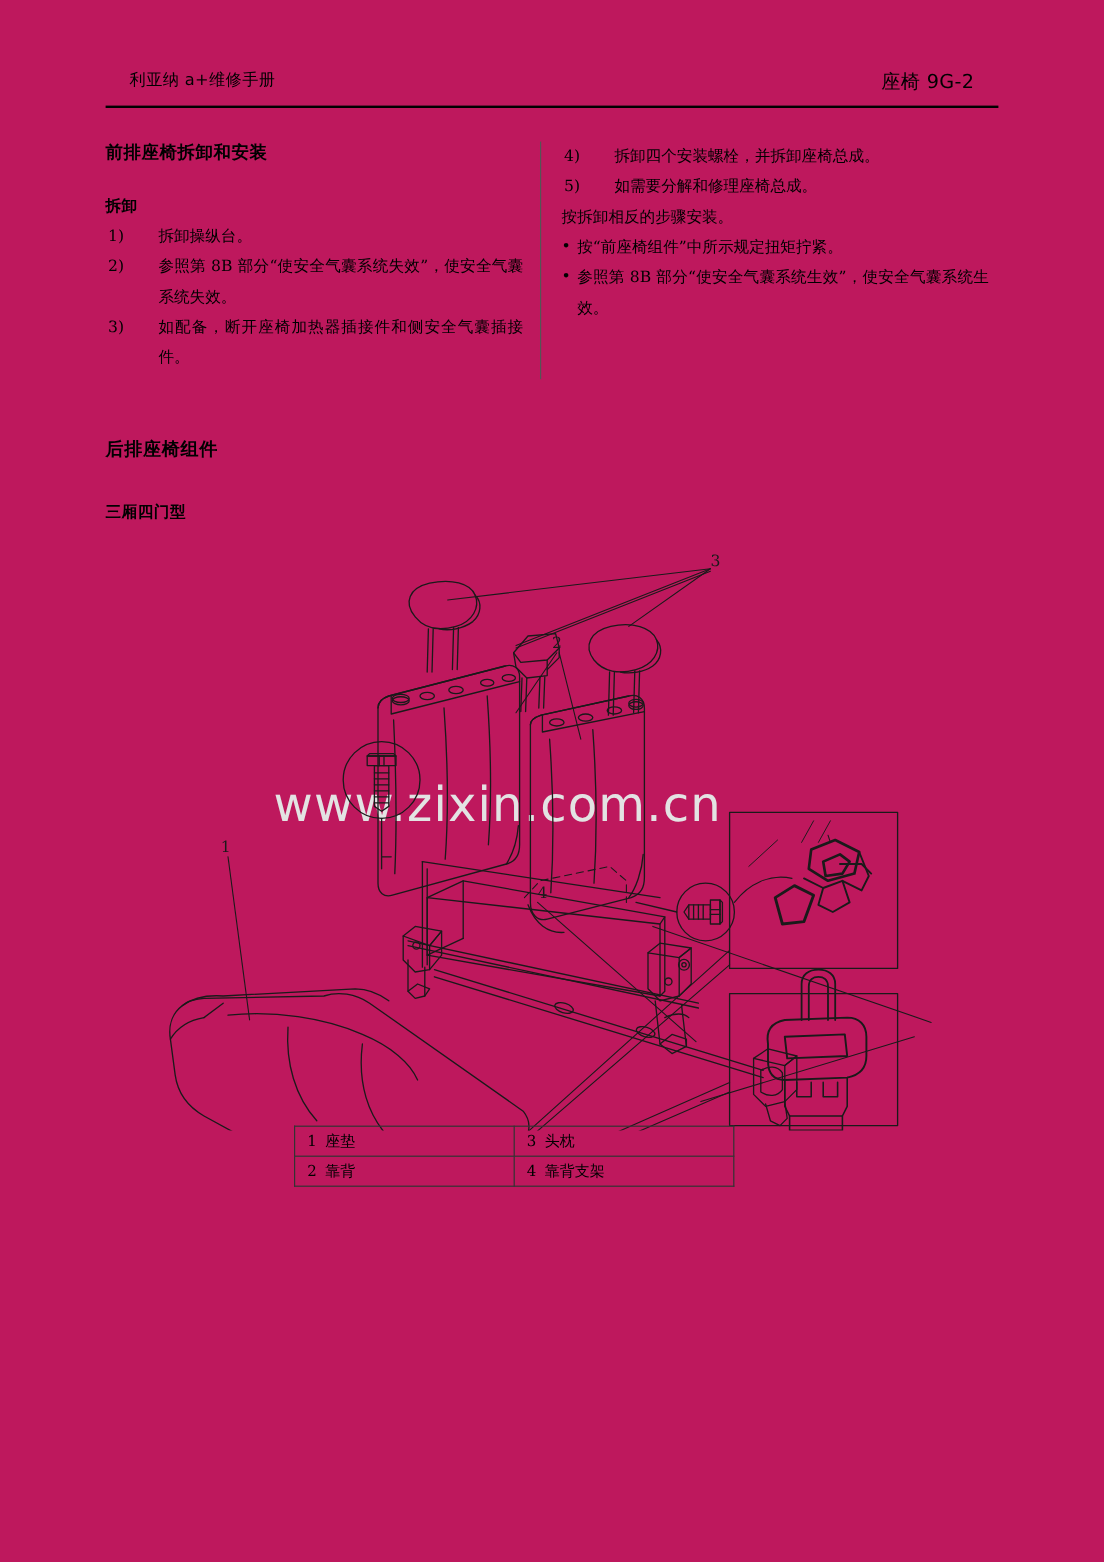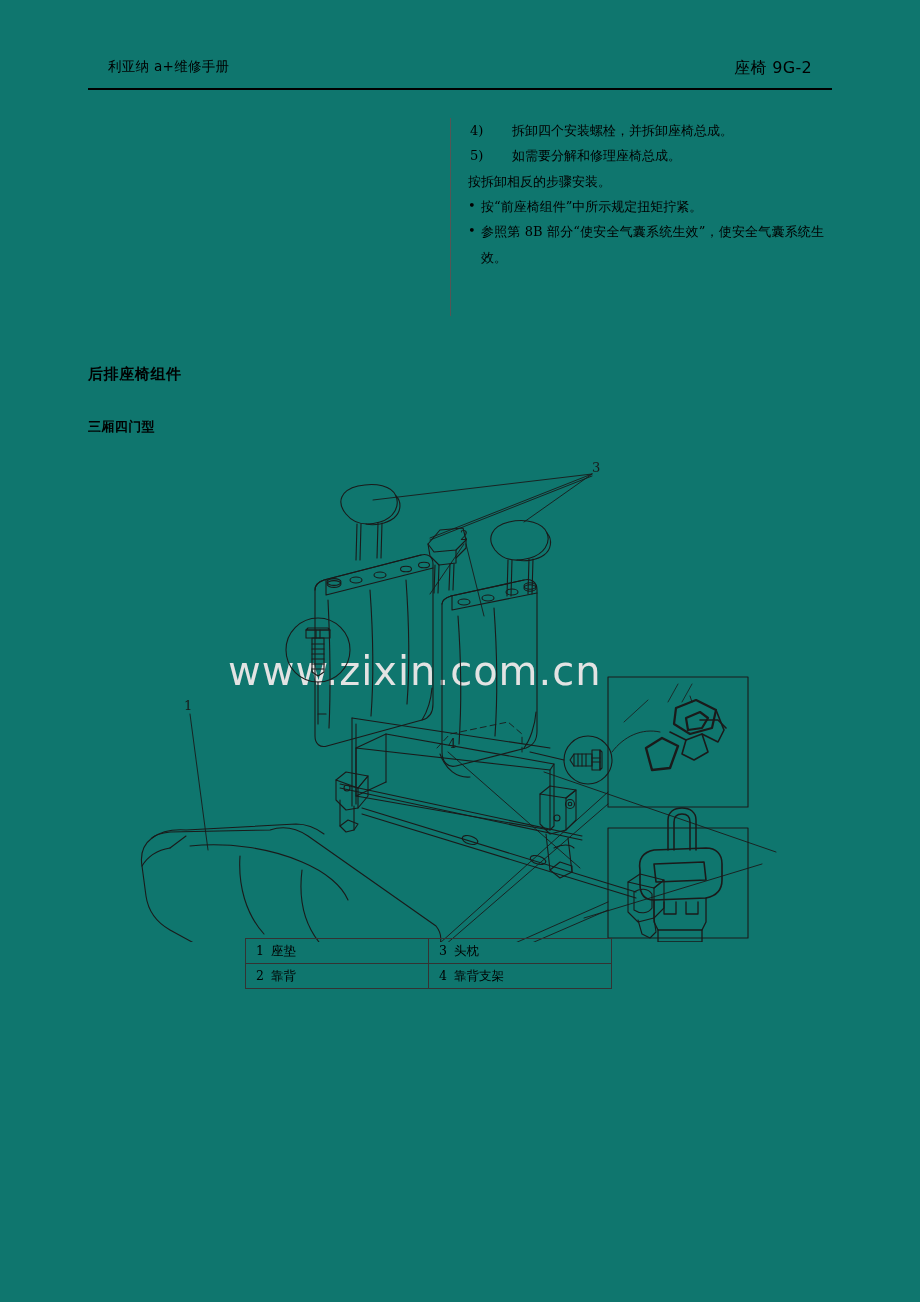--- a/index.html
+++ b/index.html
@@ -8,21 +8,21 @@
     background: #ffffff;
   }
   body {
     font-family: "DejaVu Sans", "Liberation Sans", sans-serif;
     color: #000000;
   }
   .page {
     position: relative;
     width: 920px;
     height: 1302px;
-    background: #0f766e;
+    background: #be185d;
     overflow: hidden;
   }
 
   
   .header {
     position: absolute;
     left: 108px;
     top: 58px;
     width: 704px;
     height: 28px;
@@ -213,20 +213,38 @@
 <div class="page">
 
   <div class="header">
     <div class="header-left">利亚纳 a+维修手册</div>
     <div class="header-right">座椅 9G-2</div>
   </div>
   <div class="header-rule"></div>
 
   <div class="col-divider"></div>
 
+  <div class="col-left">
+    <h2 class="section-title">前排座椅拆卸和安装</h2>
+    <div class="sub-head">拆卸</div>
+    <ol class="steps">
+      <li>
+        <span class="num">1)</span>
+        <span>拆卸操纵台。</span>
+      </li>
+      <li>
+        <span class="num">2)</span>
+        <span>参照第 8B 部分“使安全气囊系统失效”，使安全气囊系统失效。</span>
+      </li>
+      <li>
+        <span class="num">3)</span>
+        <span>如配备，断开座椅加热器插接件和侧安全气囊插接件。</span>
+      </li>
+    </ol>
+  </div>
 
   <div class="col-right">
     <ol class="steps">
       <li>
         <span class="num">4)</span>
         <span>拆卸四个安装螺栓，并拆卸座椅总成。</span>
       </li>
       <li>
         <span class="num">5)</span>
         <span>如需要分解和修理座椅总成。</span>

